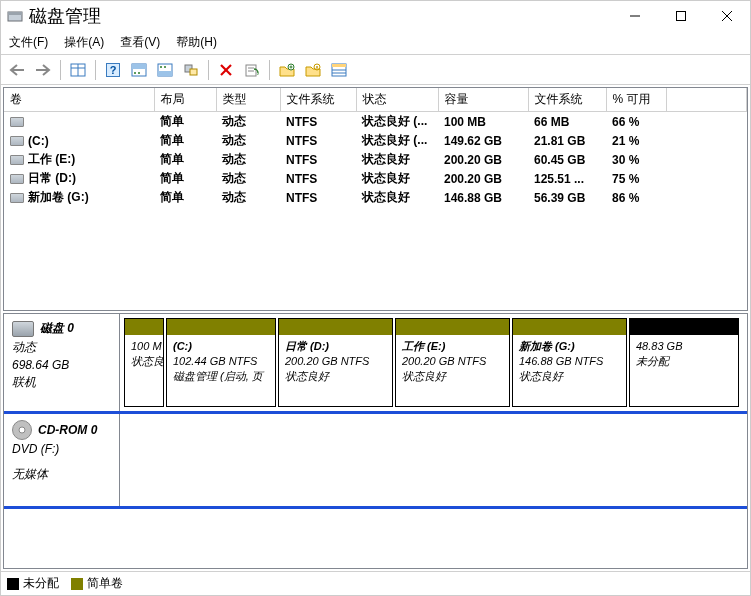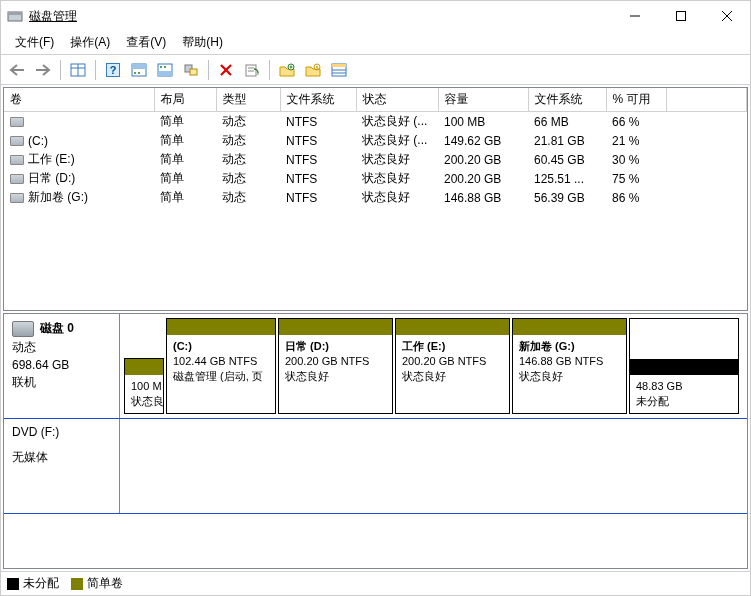--- a/index.html
+++ b/index.html
@@ -2,44 +2,44 @@
 <html><head>
 <meta charset="utf-8">
 <style>
   * { box-sizing: border-box; font-family: "Microsoft YaHei", "Segoe UI", Tahoma, sans-serif; }
   html, body { margin: 0; padding: 0; }
   body { width: 751px; height: 596px; background: #fff; font-size: 12px; color: #000; display: flex; flex-direction: column; border: 1px solid #ccc; overflow: hidden; }
 
   
   .titlebar { display: flex; align-items: center; height: 30px; padding-left: 6px; }
   .titlebar .app-icon { width: 16px; height: 16px; margin-right: 6px; display: inline-flex; }
-  .titlebar .title { flex: 1; font-size: 12px; text-decoration: underline; }
+  .titlebar .title { flex: 1; font-size: 18px; }
   .titlebar .controls { display: flex; }
   .titlebar .controls .ctl { width: 46px; height: 30px; display: flex; align-items: center; justify-content: center; }
 
   
-  .menubar { display: flex; height: 24px; align-items: center; padding-left: 6px; border-bottom: 1px solid #d0d0d0; }
+  .menubar { display: flex; height: 24px; align-items: center; border-bottom: 1px solid #d0d0d0; }
   .menubar .menu-item { padding: 3px 8px; }
 
   
   .toolbar { display: flex; align-items: center; height: 30px; padding: 2px 4px; gap: 2px; border-bottom: 1px solid #d0d0d0; }
   .toolbar .tbtn { width: 24px; height: 24px; display: flex; align-items: center; justify-content: center; border: 1px solid transparent; }
   .toolbar .sep { width: 1px; height: 20px; background: #c0c0c0; margin: 0 3px; }
 
   
   .body-split { flex: 1; display: flex; flex-direction: column; min-height: 0; }
   .list-pane { height: 224px; overflow: auto; border: 1px solid #828790; margin: 2px; background: #fff; }
   table.volumes { border-collapse: collapse; width: 100%; table-layout: fixed; }
   table.volumes th { background: #fff; border-right: 1px solid #d0d0d0; border-bottom: 1px solid #d0d0d0; text-align: left; padding: 3px 6px; font-weight: normal; font-size: 12px; white-space: nowrap; overflow: hidden; }
-  table.volumes td { padding: 1px 6px; white-space: nowrap; overflow: hidden; }
+  table.volumes td { padding: 1px 6px; white-space: nowrap; overflow: hidden; font-weight: bold; }
   .vol-icon { display: inline-flex; width: 14px; height: 10px; background: linear-gradient(#cfd6dc,#aeb7c0); border: 1px solid #888; border-radius: 1px; margin-right: 4px; vertical-align: middle; }
 
   
   .graph-pane { flex: 1; overflow: auto; border: 1px solid #828790; margin: 0 2px 2px 2px; background: #fff; }
-  .disk-row { display: flex; border-bottom: 1px solid #1d4ed8; min-height: 100px; }
+  .disk-row { display: flex; border-bottom: 3px solid #1d4ed8; min-height: 100px; font-style: italic; }
   .disk-row.second { min-height: 95px; }
   .disk-head { width: 116px; border-right: 1px solid #828790; padding: 6px 8px; display: flex; flex-direction: column; gap: 2px; }
   .disk-head .hd-top { display: flex; align-items: center; gap: 6px; font-weight: bold; }
   .disk-icon { width: 22px; height: 16px; background: linear-gradient(#cfd6dc,#9aa3ac); border: 1px solid #777; border-radius: 2px; }
   .cd-icon { width: 20px; height: 20px; border-radius: 50%; background: radial-gradient(circle,#fff 0 25%, #c0c0c0 26% 100%); border: 1px solid #888; position: relative; }
   .cd-icon::after { content:""; position:absolute; top:50%; left:50%; width:5px; height:5px; background:#fff; border:1px solid #888; border-radius:50%; transform:translate(-50%,-50%); }
   .parts { flex: 1; display: flex; padding: 4px; gap: 2px; }
   .part { border: 1px solid #000; display: flex; flex-direction: column; overflow: hidden; }
   .part .bar { height: 16px; }
   .bar-olive { background: #808000; }
@@ -278,21 +278,21 @@
       <div class="disk-head">
         <div class="hd-top">
             <span class="disk-icon"></span>
             <span>磁盘 0</span>
           </div>
         <div>动态</div>
         <div>698.64 GB</div>
         <div>联机</div>
       </div>
       <div class="parts" id="disk0-parts">
-          <div class="part" style="flex: 0 0 40px; margin-top: 40px;">
+          <div class="part" style="flex: 0 0 40px;">
             <div class="bar bar-olive"></div>
             <div class="pbody">
               <div>100 M</div>
               <div>状态良</div>
             </div>
           </div>
           <div class="part" style="flex: 0 0 110px;">
             <div class="bar bar-olive"></div>
             <div class="pbody">
               <div class="pn">(C:)</div>
@@ -317,31 +317,35 @@
             </div>
           </div>
           <div class="part" style="flex: 0 0 115px;">
             <div class="bar bar-olive"></div>
             <div class="pbody">
               <div class="pn">新加卷  (G:)</div>
               <div>146.88 GB NTFS</div>
               <div>状态良好</div>
             </div>
           </div>
-          <div class="part" style="flex: 0 0 110px; justify-content: flex-end;">
+          <div class="part" style="flex: 0 0 110px;">
             <div class="bar bar-black"></div>
             <div class="pbody">
               <div>48.83 GB</div>
               <div>未分配</div>
             </div>
           </div>
         </div>
     </div>
     <div class="disk-row second">
       <div class="disk-head">
+        <div class="hd-top">
+            <span class="cd-icon"></span>
+            <span>CD-ROM 0</span>
+          </div>
         <div>DVD (F:)</div>
         <div style="height:6px"></div>
         <div>无媒体</div>
       </div>
       <div class="parts"></div>
     </div>
   </div>
 </div>
 
 <div class="legend">

